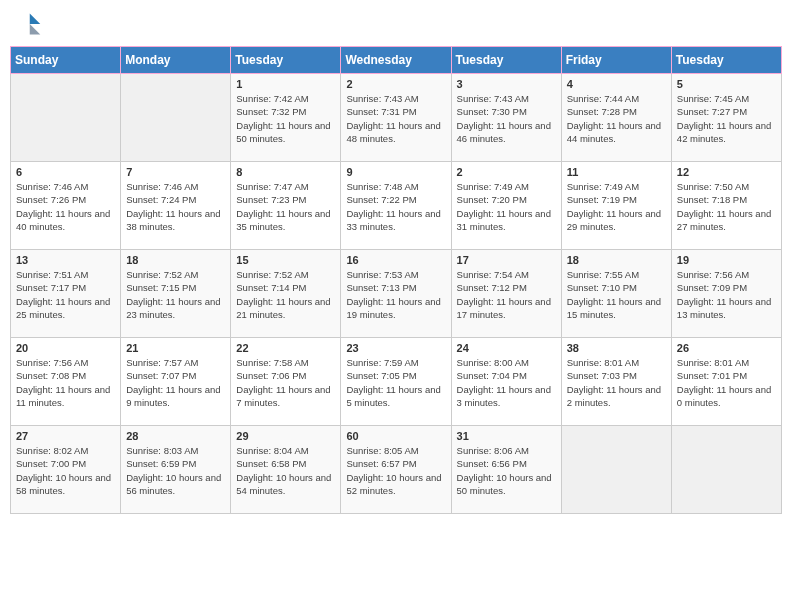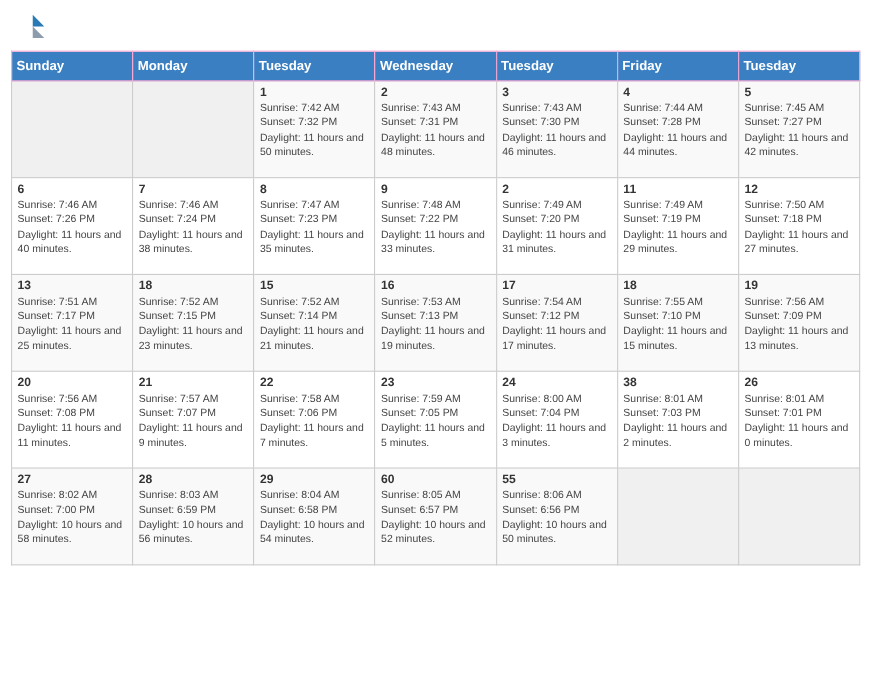--- a/index.html
+++ b/index.html
@@ -248,20 +248,20 @@
         </td>
         <td>
           <div class="day-num">29</div>
           <div class="day-info">Sunrise: 8:04 AM<br>Sunset: 6:58 PM<br>Daylight: 10 hours and 54 minutes.</div>
         </td>
         <td>
           <div class="day-num">60</div>
           <div class="day-info">Sunrise: 8:05 AM<br>Sunset: 6:57 PM<br>Daylight: 10 hours and 52 minutes.</div>
         </td>
         <td>
-          <div class="day-num">55</div>
+          <div class="day-num">31</div>
           <div class="day-info">Sunrise: 8:06 AM<br>Sunset: 6:56 PM<br>Daylight: 10 hours and 50 minutes.</div>
         </td>
         <td class="empty"></td>
         <td class="empty"></td>
       </tr>
     </tbody>
 </table>
 
 </body></html>

